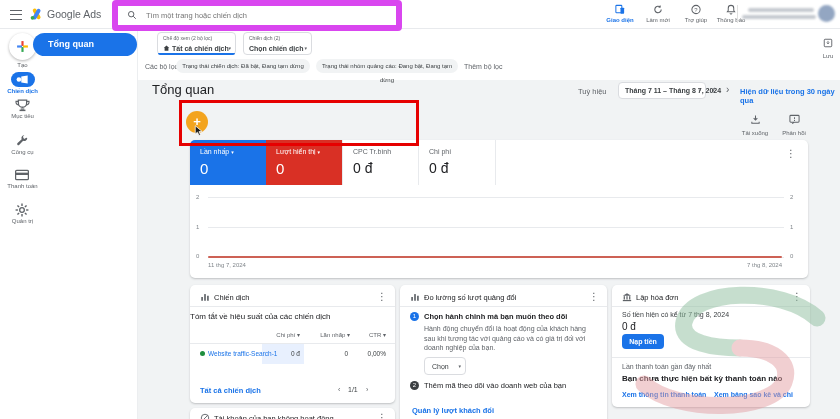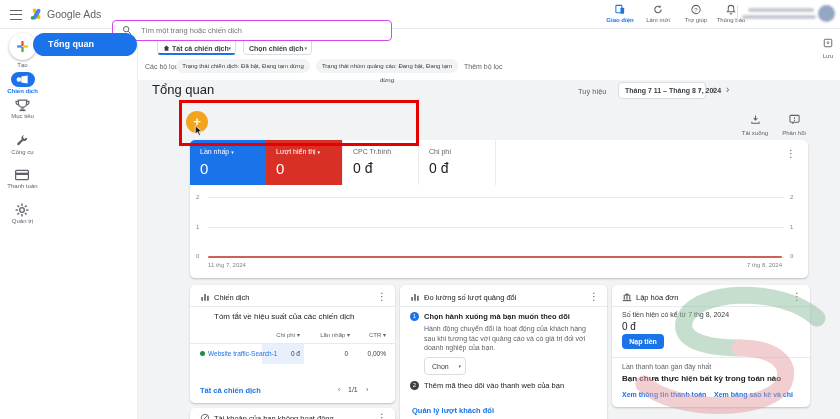--- a/index.html
+++ b/index.html
@@ -4,21 +4,21 @@
 <style>
   html,body{margin:0;padding:0;background:#fff;}
   #app{position:relative;width:840px;height:419px;overflow:hidden;background:#fff;
        font-family:"Liberation Sans","DejaVu Sans",sans-serif;color:#3c4043;text-decoration:underline;-webkit-font-smoothing:antialiased;}
   .abs{position:absolute;}
   
   .topbar{left:0;top:0;width:840px;height:28px;background:#fff;border-bottom:1px solid #e8eaed;z-index:5;}
   .burger{left:10px;top:10px;width:12px;height:8px;border-top:1.5px solid #5f6368;border-bottom:1.5px solid #5f6368;}
   .burger:before{content:"";position:absolute;left:0;top:2.6px;width:12px;height:1.5px;background:#5f6368;}
   .brand{left:47px;top:8px;font-size:10.5px;color:#5f6368;}
-  .search{left:112px;top:20px;width:278px;height:19px;border:1px solid #d946ef;border-radius:4px;background:#fff;}
+  .search{left:112px;top:0;width:278px;height:19px;border:6px solid #d946ef;border-radius:4px;background:#fff;}
   .search input{position:absolute;left:26px;top:1px;width:240px;height:15px;border:0;outline:0;font-size:7.5px;color:#5f6368;font-family:inherit;background:transparent;}
   .tb-act{top:3px;width:38px;height:22px;text-align:center;cursor:pointer;}
   .tb-act .lbl{position:absolute;left:0;top:14px;width:100%;font-size:6px;color:#5f6368;}
   .tb-act.active .lbl{color:#1a73e8;font-weight:bold;}
   .tb-ic{position:absolute;left:50%;top:1px;transform:translateX(-50%);width:11px;height:11px;}
   .tb-div{left:737px;top:5px;width:1px;height:18px;background:#e0e0e0;}
   .blurbar{background:#c6cad0;border-radius:2px;filter:blur(1.2px);}
   .avatar{left:818px;top:5px;width:17px;height:17px;border-radius:50%;background:#93a6c2;filter:blur(1px);}
   
   .rail{left:0;top:28px;width:45px;height:391px;background:#fff;z-index:4;}
@@ -236,20 +236,21 @@
   <div class="abs gray7" style="left:464px;top:63px">Thêm bộ lọc</div>
 
   <div class="abs h1" style="left:152px;top:82px">Tổng quan</div>
   <div class="abs" style="left:578px;top:87px;font-size:7.5px;color:#5f6368">Tuỳ hiệu</div>
   <div class="abs dd" style="left:618px;top:82px;width:88px;height:17px">
     <span style="position:absolute;left:6px;top:4px;font-size:7px;font-weight:bold;color:#3c4043;white-space:nowrap">Tháng 7 11 – Tháng 8 7, 2024</span>
     <span class="car" style="bottom:5px">▾</span>
   </div>
   <div class="abs" style="left:712px;top:84px;font-size:10px;color:#5f6368">‹</div>
   <div class="abs" style="left:726px;top:84px;font-size:10px;color:#5f6368">›</div>
+  <div class="abs blue-link" style="left:740px;top:87px;font-size:7.5px">Hiện dữ liệu trong 30 ngày qua</div>
 
   <div class="abs hl-rect"></div>
   <div class="abs halo">+</div>
   <svg class="abs cursor" width="10" height="12" viewBox="0 0 12 16">
     <path d="M1 1 L1 12 L4 9.5 L6 14 L8 13 L6 8.8 L10 8.5 Z" fill="#1b1b1b" stroke="#fff" stroke-width="1"></path>
   </svg>
 
   <div class="abs icon-btn" style="left:738px;top:111px;width:34px">
     <svg width="11" height="11" viewBox="0 0 24 24">
       <path d="M12 3v10M8 9l4 4 4-4" fill="none" stroke="#5f6368" stroke-width="2.2"></path>
@@ -304,21 +305,21 @@
 
   <div class="abs card" style="left:190px;top:285px;width:205px;height:118px">
     <svg class="chead-ic" width="10" height="10" viewBox="0 0 24 24">
       <rect x="3" y="12" width="4" height="9" fill="#5f6368"></rect>
         <rect x="10" y="5" width="4" height="16" fill="#5f6368"></rect>
         <rect x="17" y="9" width="4" height="12" fill="#5f6368"></rect>
     </svg>
     <span class="chead-t">Chiến dịch</span>
     <div class="chead-dots dots3">⋮</div>
     <div class="cdiv" style="top:21px"></div>
-    <div class="abs" style="left:24px;top:27px;font-size:8px;color:#202124">Tóm tắt về hiệu suất của các chiến dịch</div>
+    <div class="abs" style="left:0;top:27px;font-size:8px;color:#202124">Tóm tắt về hiệu suất của các chiến dịch</div>
     <span class="tbl-h" style="left:72px;top:46px;width:38px"><span>Chi phí</span> ▾</span>
     <span class="tbl-h" style="left:118px;top:46px;width:42px"><span>Lần nhấp</span> ▾</span>
     <span class="tbl-h" style="left:166px;top:46px;width:30px"><span>CTR</span> ▾</span>
     <div class="cdiv" style="top:58px"></div>
     <div class="abs" style="left:72px;top:59px;width:42px;height:20px;background:#e8f0fe"></div>
     <span class="abs" style="left:10px;top:66px;width:5px;height:5px;border-radius:50%;background:#1e8e3e"></span>
     <span class="abs" style="left:18px;top:65px;font-size:6.5px;color:#1a73e8">Website traffic-Search-1</span>
     <span class="cell" style="left:74px;top:65px;width:36px">0 đ</span>
     <span class="cell" style="left:120px;top:65px;width:38px">0</span>
     <span class="cell" style="left:162px;top:65px;width:34px">0,00%</span>
@@ -340,48 +341,48 @@
   <div class="abs card" style="left:400px;top:285px;width:207px;height:140px">
     <svg class="chead-ic" width="10" height="10" viewBox="0 0 24 24">
       <rect x="3" y="12" width="4" height="9" fill="#5f6368"></rect>
         <rect x="10" y="5" width="4" height="16" fill="#5f6368"></rect>
         <rect x="17" y="9" width="4" height="12" fill="#5f6368"></rect>
     </svg>
     <span class="chead-t">Đo lường số lượt quảng đổi</span>
     <div class="chead-dots dots3">⋮</div>
     <div class="cdiv" style="top:21px"></div>
     <span class="stepc" style="left:10px;top:27px;background:#1a73e8">1</span>
-    <div class="abs" style="left:24px;top:27px;font-size:7.5px;font-weight:bold;color:#202124">Chọn hành xuống mà bạn muốn theo dõi</div>
+    <div class="abs" style="left:24px;top:27px;font-size:7.5px;font-weight:bold;color:#202124">Chọn hành chỉnh mà bạn muốn theo dõi</div>
     <div class="abs" style="left:24px;top:39px;width:168px;font-size:7px;line-height:9.5px;color:#5f6368">Hành động chuyển đổi là hoạt động của khách hàng sau khi tương tác với quảng cáo và có giá trị đối với doanh nghiệp của bạn.</div>
     <div class="abs dd" style="left:24px;top:72px;width:42px;height:18px">
       <span style="position:absolute;left:7px;top:5px;font-size:7px;color:#3c4043">Chọn</span>
       <span class="car" style="bottom:5px">▾</span>
     </div>
     <span class="stepc" style="left:10px;top:96px;background:#3c4043">2</span>
-    <div class="abs" style="left:24px;top:96px;font-size:7.5px;color:#202124">Thêm mã theo dõi vào thanh web của bạn</div>
+    <div class="abs" style="left:24px;top:96px;font-size:7.5px;color:#202124">Thêm mã theo dõi vào doanh web của bạn</div>
     <div class="abs blue-link" style="left:12px;top:121px;font-size:7.5px">Quản lý lượt khách đổi</div>
   </div>
 
   <div class="abs card" style="left:612px;top:285px;width:198px;height:122px">
     <svg class="chead-ic" width="10" height="10" viewBox="0 0 24 24">
       <path d="M2 9 L12 3 L22 9 Z" fill="#5f6368"></path>
       <rect x="4" y="10" width="3" height="8" fill="#5f6368"></rect>
         <rect x="10.5" y="10" width="3" height="8" fill="#5f6368"></rect>
         <rect x="17" y="10" width="3" height="8" fill="#5f6368"></rect>
       <rect x="2" y="19" width="20" height="3" fill="#5f6368"></rect>
     </svg>
     <span class="chead-t">Lập hóa đơn</span>
     <div class="chead-dots dots3">⋮</div>
     <div class="cdiv" style="top:21px"></div>
     <div class="abs" style="left:10px;top:26px;font-size:7px;color:#3c4043">Số tiền hiện có kể từ 7 thg 8, 2024</div>
     <div class="abs" style="left:10px;top:36px;font-size:10px;color:#202124">0 đ</div>
     <div class="npbtn">Nạp tiền</div>
     <div class="cdiv" style="top:72px"></div>
     <div class="abs" style="left:10px;top:78px;font-size:7px;color:#5f6368">Lần thanh toán gần đây nhất</div>
-    <div class="abs" style="left:10px;top:89px;font-size:8px;font-weight:bold;color:#202124">Bạn chưa thực hiện bất kỳ trong toán nào</div>
+    <div class="abs" style="left:10px;top:89px;font-size:8px;font-weight:bold;color:#202124">Bạn chưa thực hiện bất kỳ thanh toán nào</div>
     <div class="abs blue-link" style="left:10px;top:106px;font-size:7px">Xem thông tin thanh toán</div>
     <div class="abs blue-link" style="left:102px;top:106px;font-size:7px">Xem bảng sao kê và chi</div>
   </div>
 
   <svg class="abs wm" width="212" height="130" viewBox="0 0 212 130">
     <path d="M195 32 C160 0 70 2 62 36 C57 58 95 62 118 62" fill="none" stroke="#8fbf9f" stroke-width="17" stroke-linecap="round"></path>
     <path d="M118 62 C150 62 170 76 162 96 C150 126 55 128 22 98" fill="none" stroke="#e4a0a5" stroke-width="17" stroke-linecap="round"></path>
   </svg>
 
 </div>

